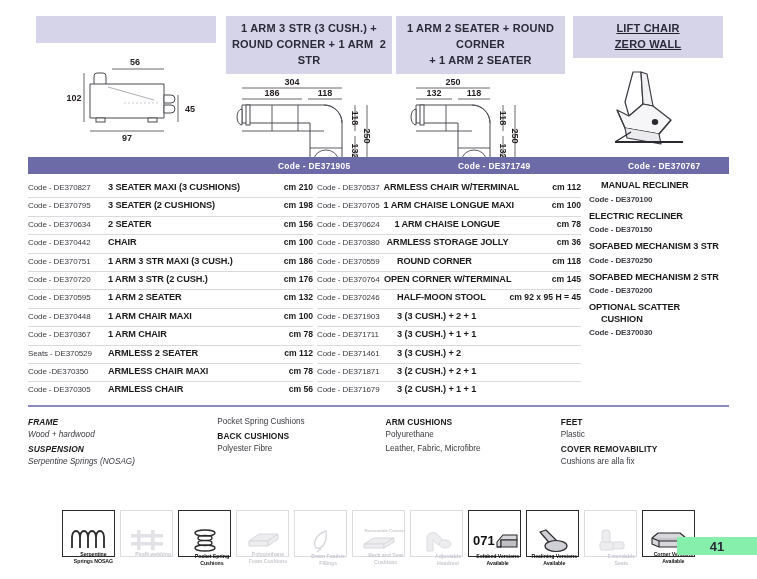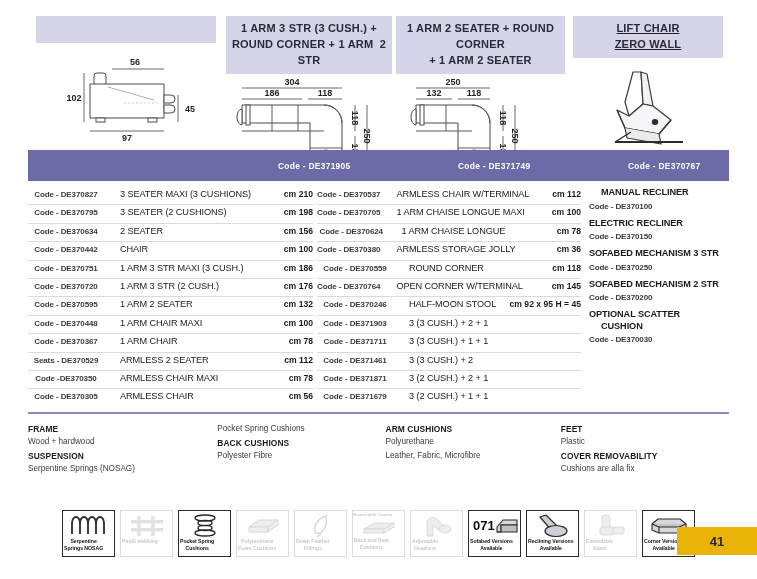--- a/index.html
+++ b/index.html
@@ -40,23 +40,23 @@
   .diag-col.c1 .hdr-box { margin: 0 8px 0 8px; }
   .diag-col.c2 .hdr-box { margin: 0 2px; }
   .diag-col.c3 .hdr-box { margin: 0 2px; }
   .diag-col.c4 .hdr-box { margin: 0 6px; }
 
   .diag-art { position: relative; height: 100px; }
 
   
   .code-bar {
     position: relative;
-    height: 31px;
+    height: 17px;
     background: #6d6aa8;
-    margin-top: 10px;
+    margin-top: 17px;
     display: flex;
     align-items: center;
   }
   .code-bar span {
     position: absolute;
     color: #ffffff;
     font-size: 8.4px;
     font-weight: bold;
     letter-spacing: .3px;
   }
@@ -78,32 +78,31 @@
   .prow {
     display: flex;
     align-items: baseline;
     border-bottom: 1px solid #d9d9de;
     height: 18.4px;
     padding-top: 2px;
   }
   .prow:last-child { border-bottom: none; }
   .p-code {
     font-size: 8px;
-    font-weight: bold;
+    font-weight: normal;
     color: #3a3a40;
     white-space: nowrap;
     letter-spacing: -.1px;
-    text-align: center;
   }
   .p-name {
     font-size: 9.2px;
-    font-weight: normal;
+    font-weight: bold;
     color: #1a1a1a;
     letter-spacing: -.1px;
-    margin-left: 16px;
+    margin-left: 4px;
     flex: 1;
     white-space: nowrap;
   }
   .p-size {
     font-size: 8.6px;
     font-weight: bold;
     color: #1a1a1a;
     white-space: nowrap;
     text-align: right;
   }
@@ -137,21 +136,21 @@
     margin-top: 3px;
   }
 
   
   .spec-grid {
     display: flex;
     padding-top: 9px;
     height: 58px;
   }
   .spec-col { width: 25%; }
-  .spec-col.w1 { width: 27%; }
+  .spec-col.w1 { width: 27%; font-style: italic; }
   .spec-col.w2 { width: 24%; }
   .spec-col.w3 { width: 25%; }
   .spec-col.w4 { width: 24%; }
   .spec-h {
     font-size: 8.4px;
     font-weight: bold;
     color: #1a1a1a;
     letter-spacing: .1px;
     line-height: 1.55;
   }
@@ -171,23 +170,23 @@
     align-items: flex-end;
     gap: 5px;
   }
   .ibox {
     width: 53px; height: 47px;
     border: 1.6px solid #2a2a2a;
     background: #ffffff;
     position: relative;
     display: flex;
     flex-direction: column;
-    align-items: flex-start;
+    align-items: flex-end;
     justify-content: flex-start;
-    padding-top: 2px;
+    padding-top: 18px;
   }
   .ibox.off { border-color: #dcdce0; }
   .ibox .glyph {
     height: 25px;
     display: flex; align-items: center; justify-content: center;
     width: 100%;
   }
   .ibox .ilabel {
     font-size: 5.2px;
     font-weight: bold;
@@ -205,22 +204,22 @@
     line-height: 1;
     margin-bottom: 1px;
   }
 
   
   .pagenum-band {
     position: absolute;
     right: 0px;
     bottom: 24px;
     width: 80px;
-    height: 28px;
-    background: #eab308;
+    height: 18px;
+    background: #86efac;
     display: flex;
     align-items: center;
     justify-content: center;
   }
   .pagenum {
     font-size: 13px;
     font-weight: bold;
     color: #2a2a38;
   }
 </style>

